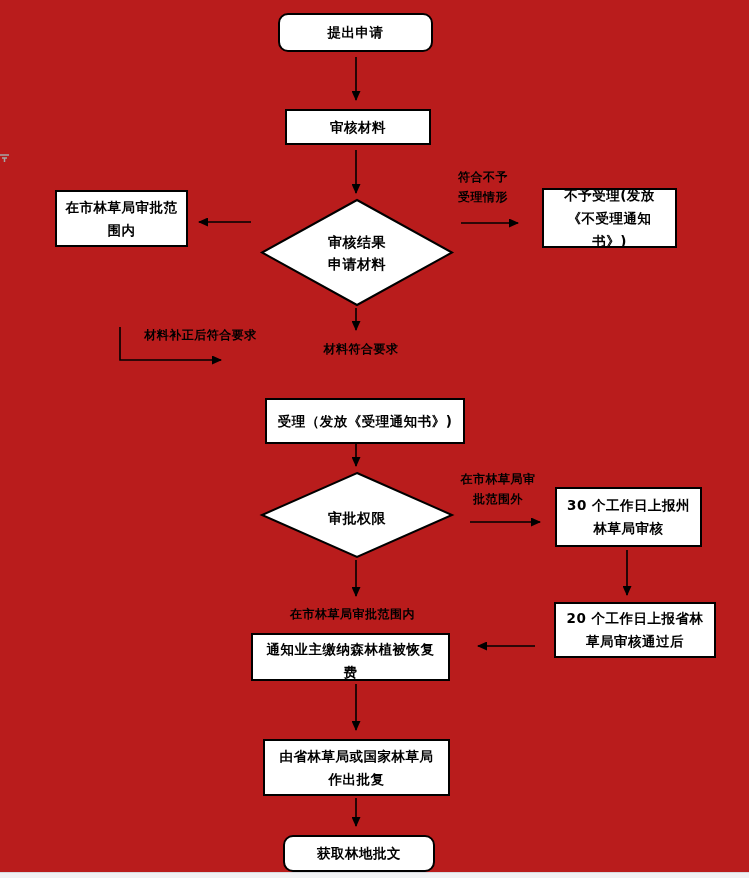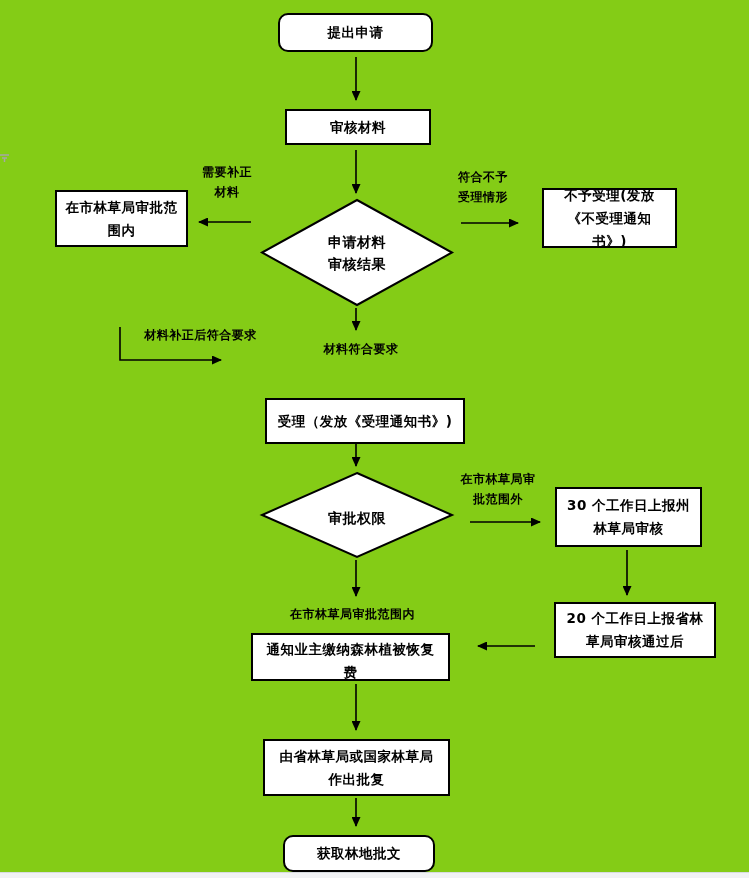--- a/index.html
+++ b/index.html
@@ -5,21 +5,21 @@
   * { margin: 0; padding: 0; box-sizing: border-box; }
   html, body { background: #ffffff; }
   body {
     font-family: "DejaVu Sans", "Liberation Sans", sans-serif;
     width: 749px; height: 878px;
     position: relative; overflow: hidden;
   }
   #canvas {
     position: absolute; left: 0; top: 0;
     width: 749px; height: 878px;
-    background: #84cc16;
+    background: #b91c1c;
   }
   #wires {
     position: absolute; left: 0; top: 0;
     width: 749px; height: 878px;
   }
   .node {
     position: absolute;
     border: 2px solid #000;
     background: #fff;
     display: flex; align-items: center; justify-content: center;
@@ -93,28 +93,24 @@
 
   <div class="node terminator" style="left:278px; top:13px; width:155px; height:39px;">
     <span>提出申请</span>
   </div>
 
   <div class="node" style="left:285px; top:109px; width:146px; height:36px;">
     <span>审核材料</span>
   </div>
 
   <div class="diamond-label" style="left:297px; top:231px; width:120px;">
+    <span style="display:block">审核结果</span>
     <span style="display:block">申请材料</span>
-    <span style="display:block">审核结果</span>
   </div>
 
-  <div class="edge-label" style="left:182px; top:162px; width:90px;">
-    <span>需要补正</span>
-    <span>材料</span>
-  </div>
 
   <div class="node" style="left:55px; top:190px; width:133px; height:57px;">
     <span>在市林草局审批范围内</span>
   </div>
 
   <div class="edge-label" style="left:438px; top:167px; width:90px;">
     <span>符合不予</span>
     <span>受理情形</span>
   </div>
 

